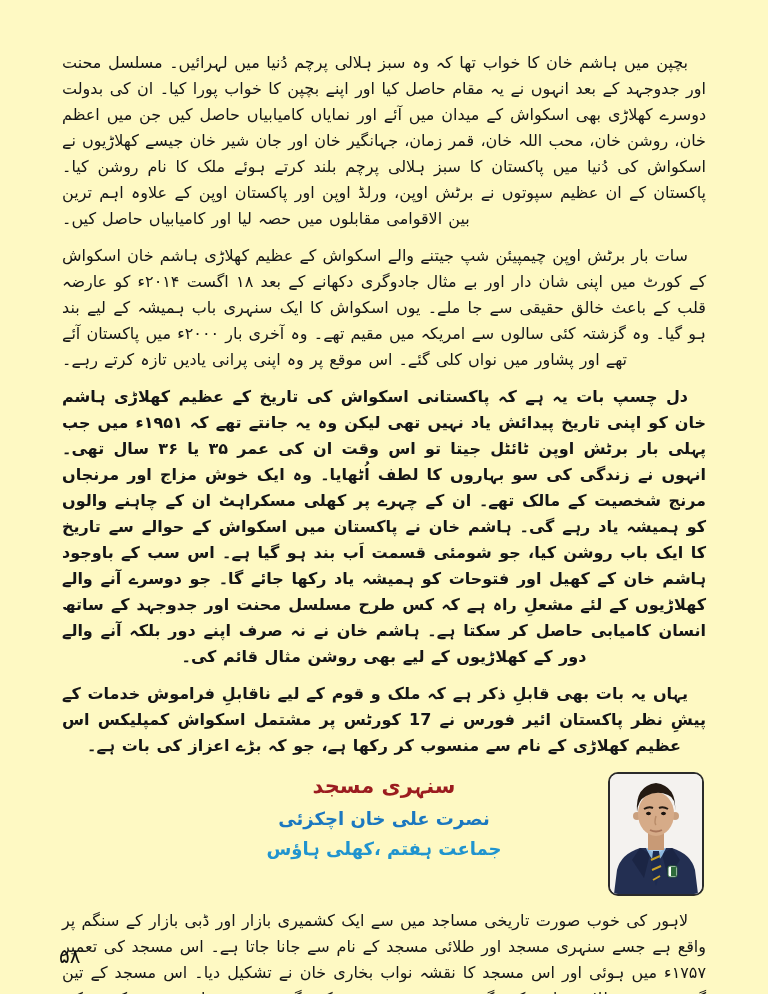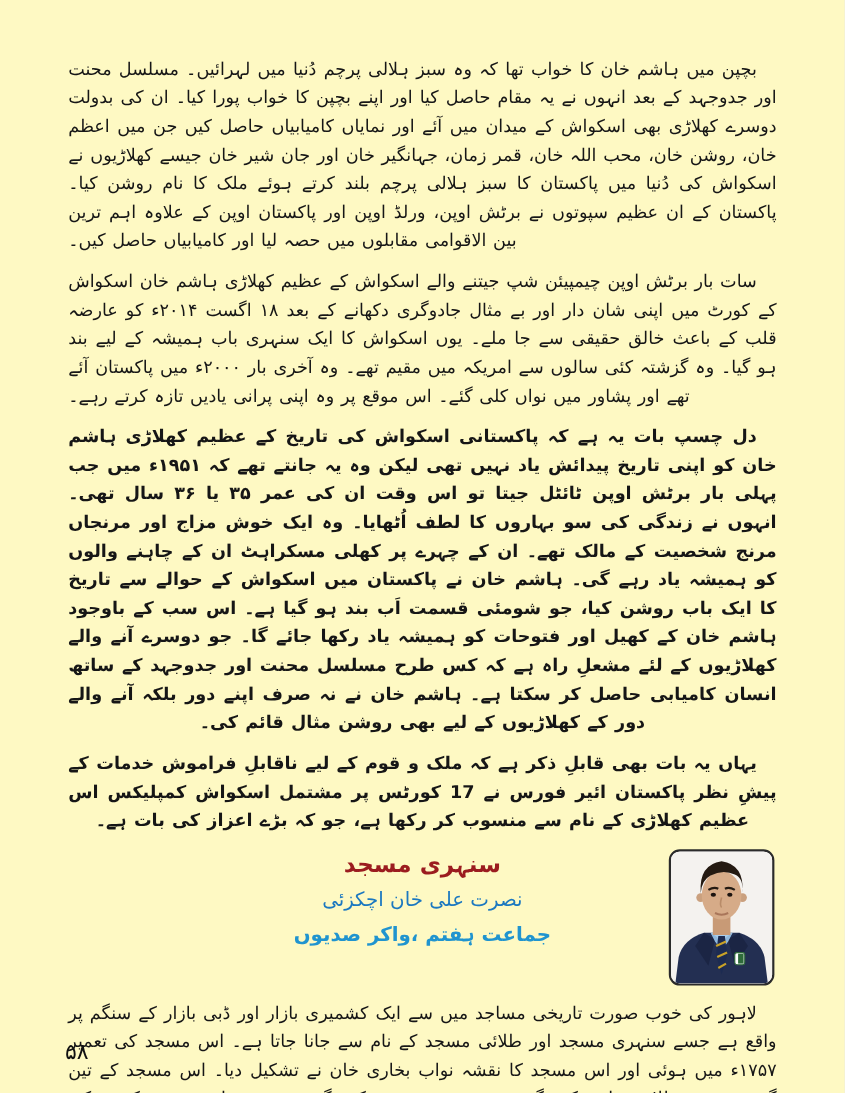--- a/index.html
+++ b/index.html
@@ -48,21 +48,21 @@
   }
   .article-title{
     margin:0 0 10px 0;
     font-size:21px;
     font-weight:bold;
     color:#9b1c1f;
   }
   .author-name{
     margin:0 0 9px 0;
     font-size:18px;
-    font-weight:normal;
+    font-weight:bold;
     color:#1c78c0;
   }
   .author-class{
     margin:0;
     font-size:18px;
     font-weight:bold;
     color:#2094cf;
   }
   .pn-holder{
     position:absolute;
@@ -129,21 +129,21 @@
             <ellipse cx="38.5" cy="39.5" rx="2.4" ry="1.8" fill="#1c1410"></ellipse>
             <ellipse cx="53.5" cy="39.5" rx="2.4" ry="1.8" fill="#1c1410"></ellipse>
 
             <path d="M46,42 Q44,49 46,51" stroke="#b98c69" stroke-width="1.5" fill="none"></path>
             <path d="M40,56 Q46,59 52,56" stroke="#a9765a" stroke-width="1.8" fill="none"></path>
           </svg>
         </figure>
         <div class="titles">
           <h1 class="article-title">سنہری مسجد</h1>
           <div class="author-name">نصرت علی خان اچکزئی</div>
-          <div class="author-class">جماعت ہفتم ،واکر صدیوں</div>
+          <div class="author-class">جماعت ہفتم ،کھلی ہاؤس</div>
         </div>
       </div>
 
       <p class="body">لاہور کی خوب صورت تاریخی مساجد میں سے ایک کشمیری بازار اور ڈبی بازار کے سنگم پر واقع ہے جسے سنہری مسجد اور طلائی مسجد کے نام سے جانا جاتا ہے۔ اس مسجد کی تعمیر ۱۷۵۷ء میں ہوئی اور اس مسجد کا نقشہ نواب بخاری خان نے تشکیل دیا۔ اس مسجد کے تین گنبد ہے جو طلائی ملمع کیے گئے پتھروں سے تعمیر کیے گئے ہیں۔ پنجاب میں سکھوں کی حکومت کے دوران اس مسجد کو سکھوں کی مذہبی عبادت گاہ میں تبدیل کر دیا گیا۔ بعد ازاں ۱۸۲۰ء میں فقیر عزیز الدین کی کوششوں سے اس مسجد کو اس کی اصل حالت میں بحال کر دیا گیا۔ دو صدیوں سے زائد عرصہ گزر جانے کے بعد بھی اس مسجد کی آب و تاب اسی طرح قائم ہے۔</p>
     </section>
 
   </div>
 
   <div class="pn-holder">
     <span>۵۸</span>

